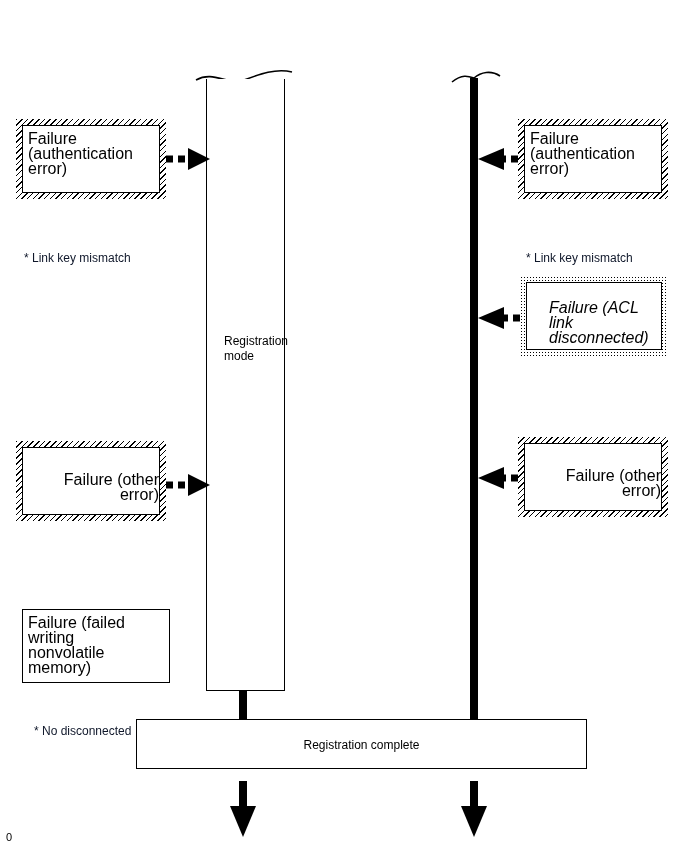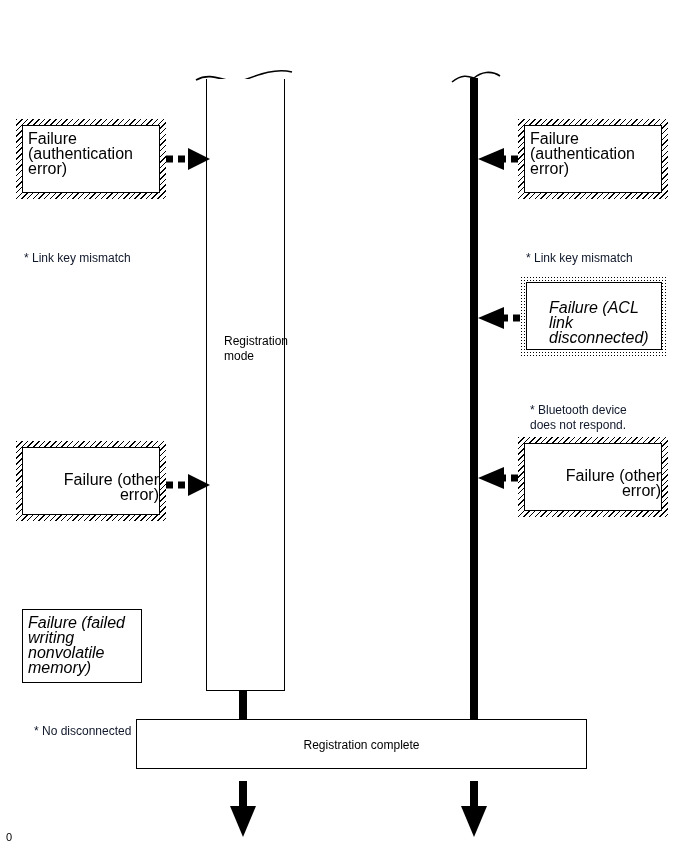--- a/index.html
+++ b/index.html
@@ -147,21 +147,21 @@
     </div>
   </div>
   <div class="note" style="left:24px; top:217px;">* Link key mismatch</div>
 
   <div class="errbox frame-hatch" style="left:16px; top:441px; width:150px; height:80px;">
     <div class="inner">
       <div class="boxtext bt-ct">Failure (other error)</div>
     </div>
   </div>
 
-  <div class="errbox frame-plain" style="left:22px; top:609px; width:120px; height:74px;font-style:italic;">
+  <div class="errbox frame-plain" style="left:22px; top:609px; width:148px; height:74px;">
     <div class="inner">
       <div class="boxtext bt-tl">Failure (failed writing
 nonvolatile memory)</div>
     </div>
   </div>
   <div class="note" style="left:34px; top:690px;">* No disconnected</div>
 
   <div class="errbox frame-hatch" style="left:518px; top:119px; width:150px; height:80px;">
     <div class="inner">
       <div class="boxtext bt-tl">Failure (authentication
@@ -169,22 +169,20 @@
     </div>
   </div>
   <div class="note" style="left:526px; top:217px;">* Link key mismatch</div>
 
   <div class="errbox frame-dot" style="left:520px; top:276px; width:148px; height:80px;">
     <div class="inner">
       <div class="boxtext bt-in">Failure (ACL link
 disconnected)</div>
     </div>
   </div>
-  <div class="note" style="left:530px; top:369px;">* Bluetooth device
-does not respond.</div>
 
   <div class="errbox frame-hatch" style="left:518px; top:437px; width:150px; height:80px;">
     <div class="inner">
       <div class="boxtext bt-ct">Failure (other error)</div>
     </div>
   </div>
 
   <svg class="olay" width="688" height="852">
 
     <g>

